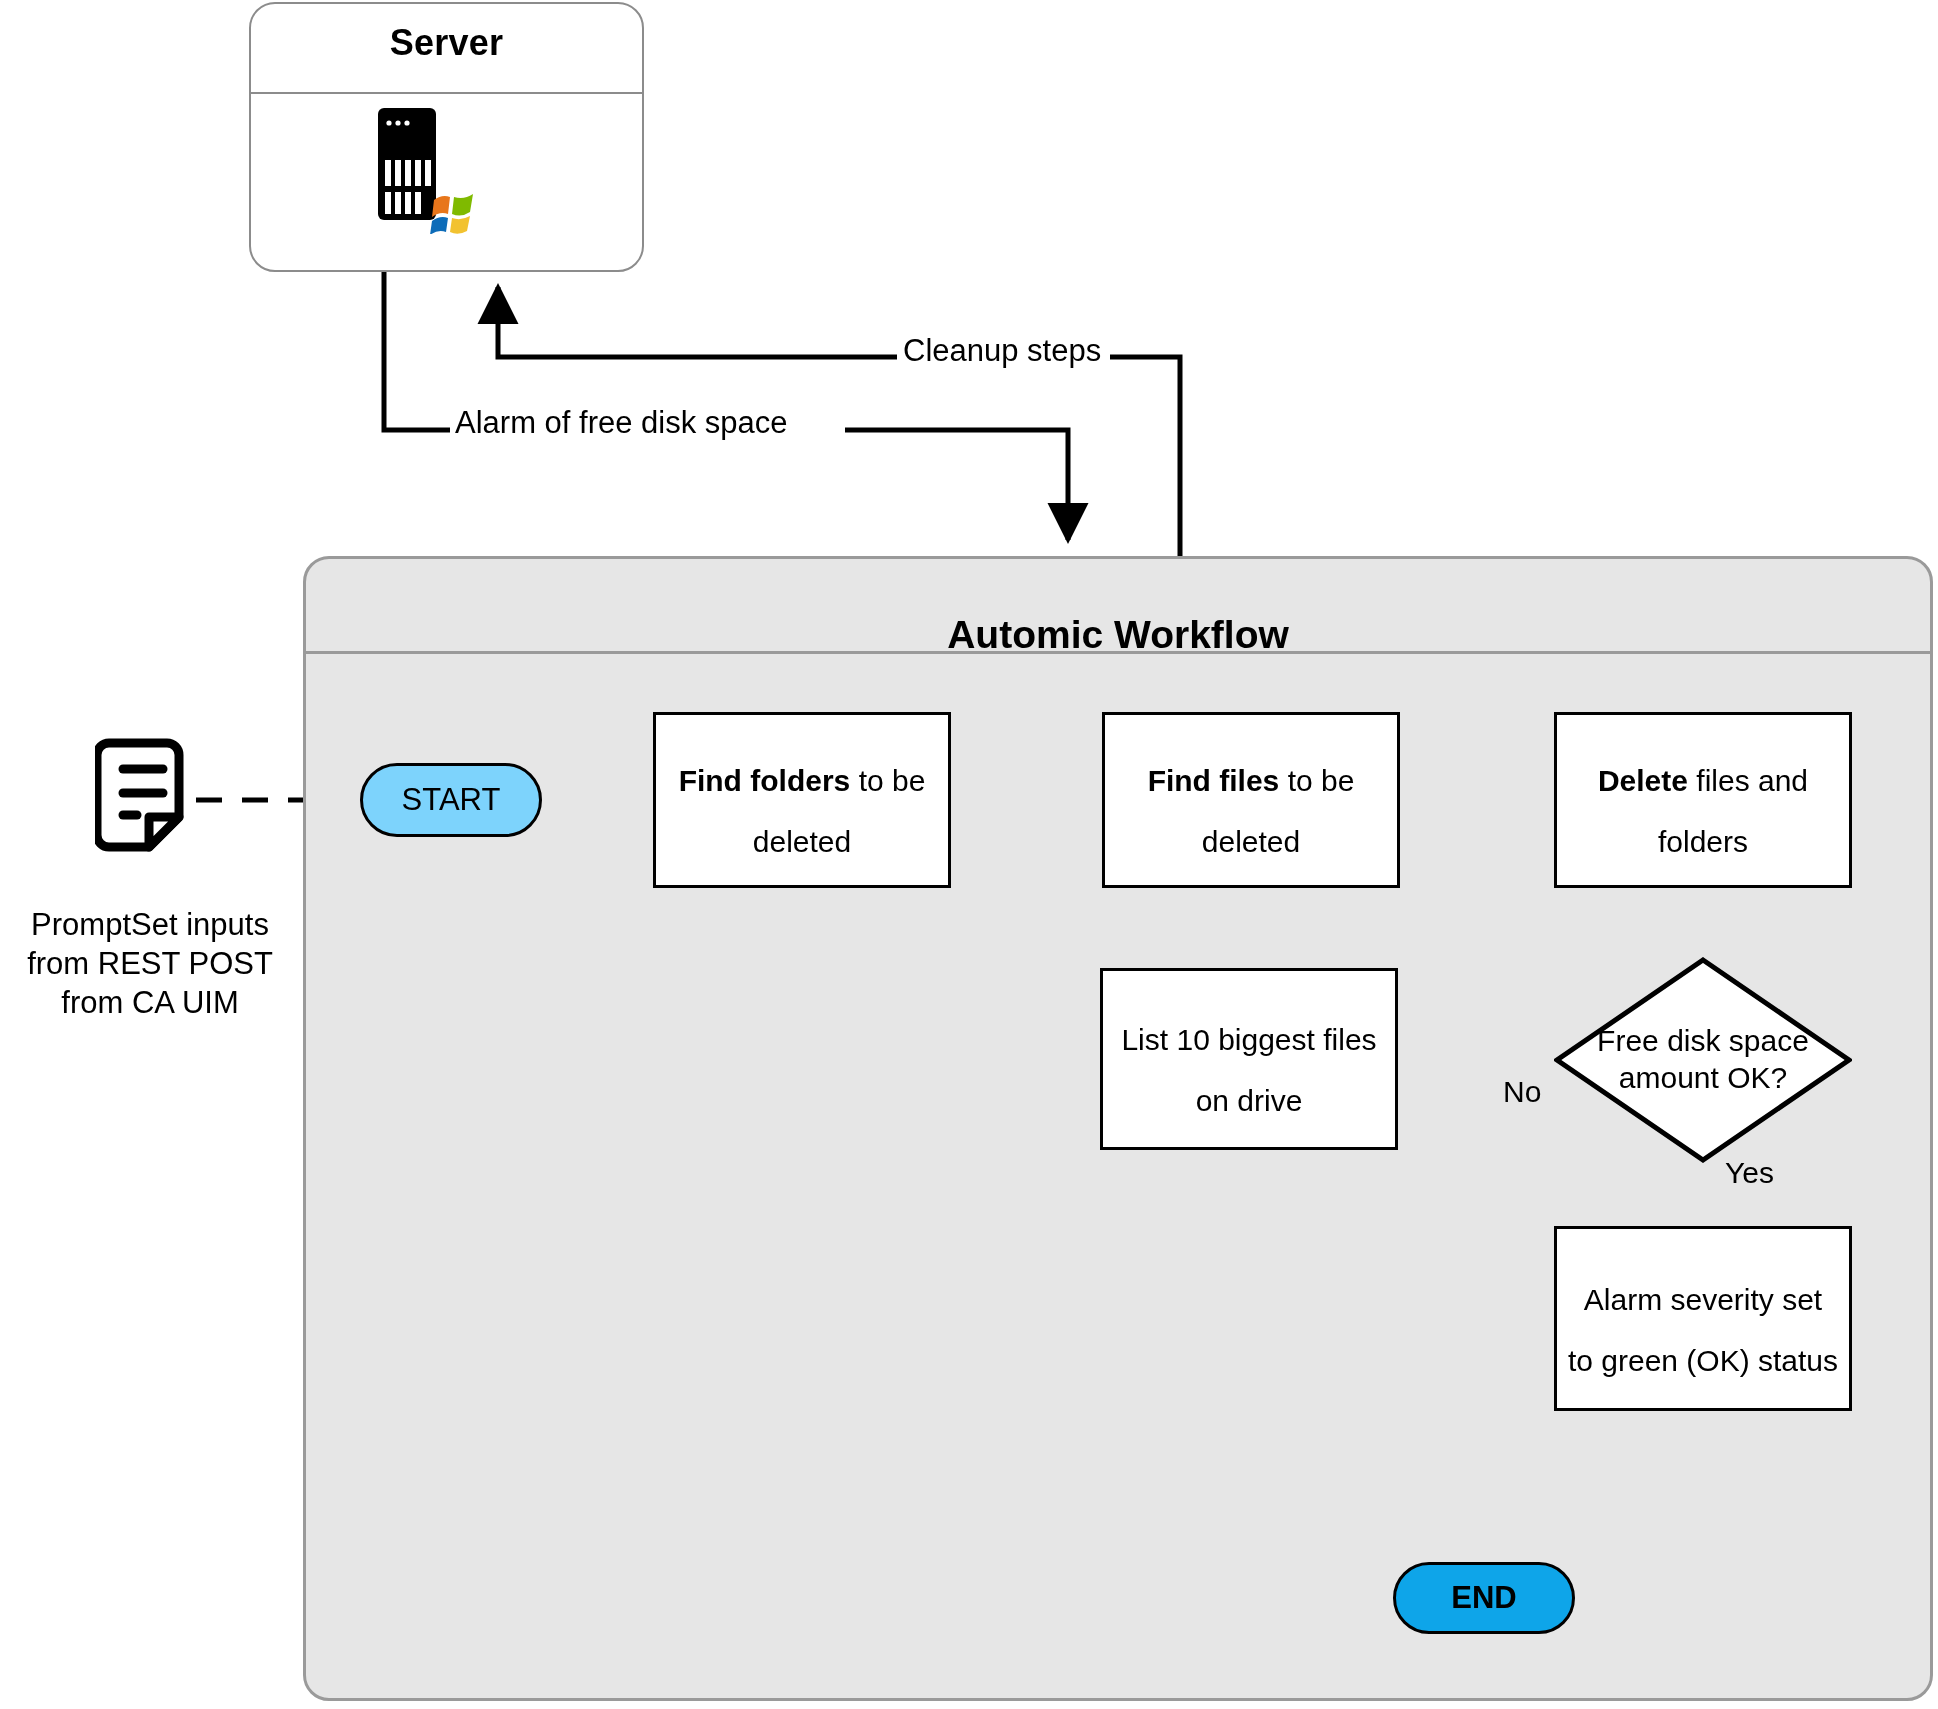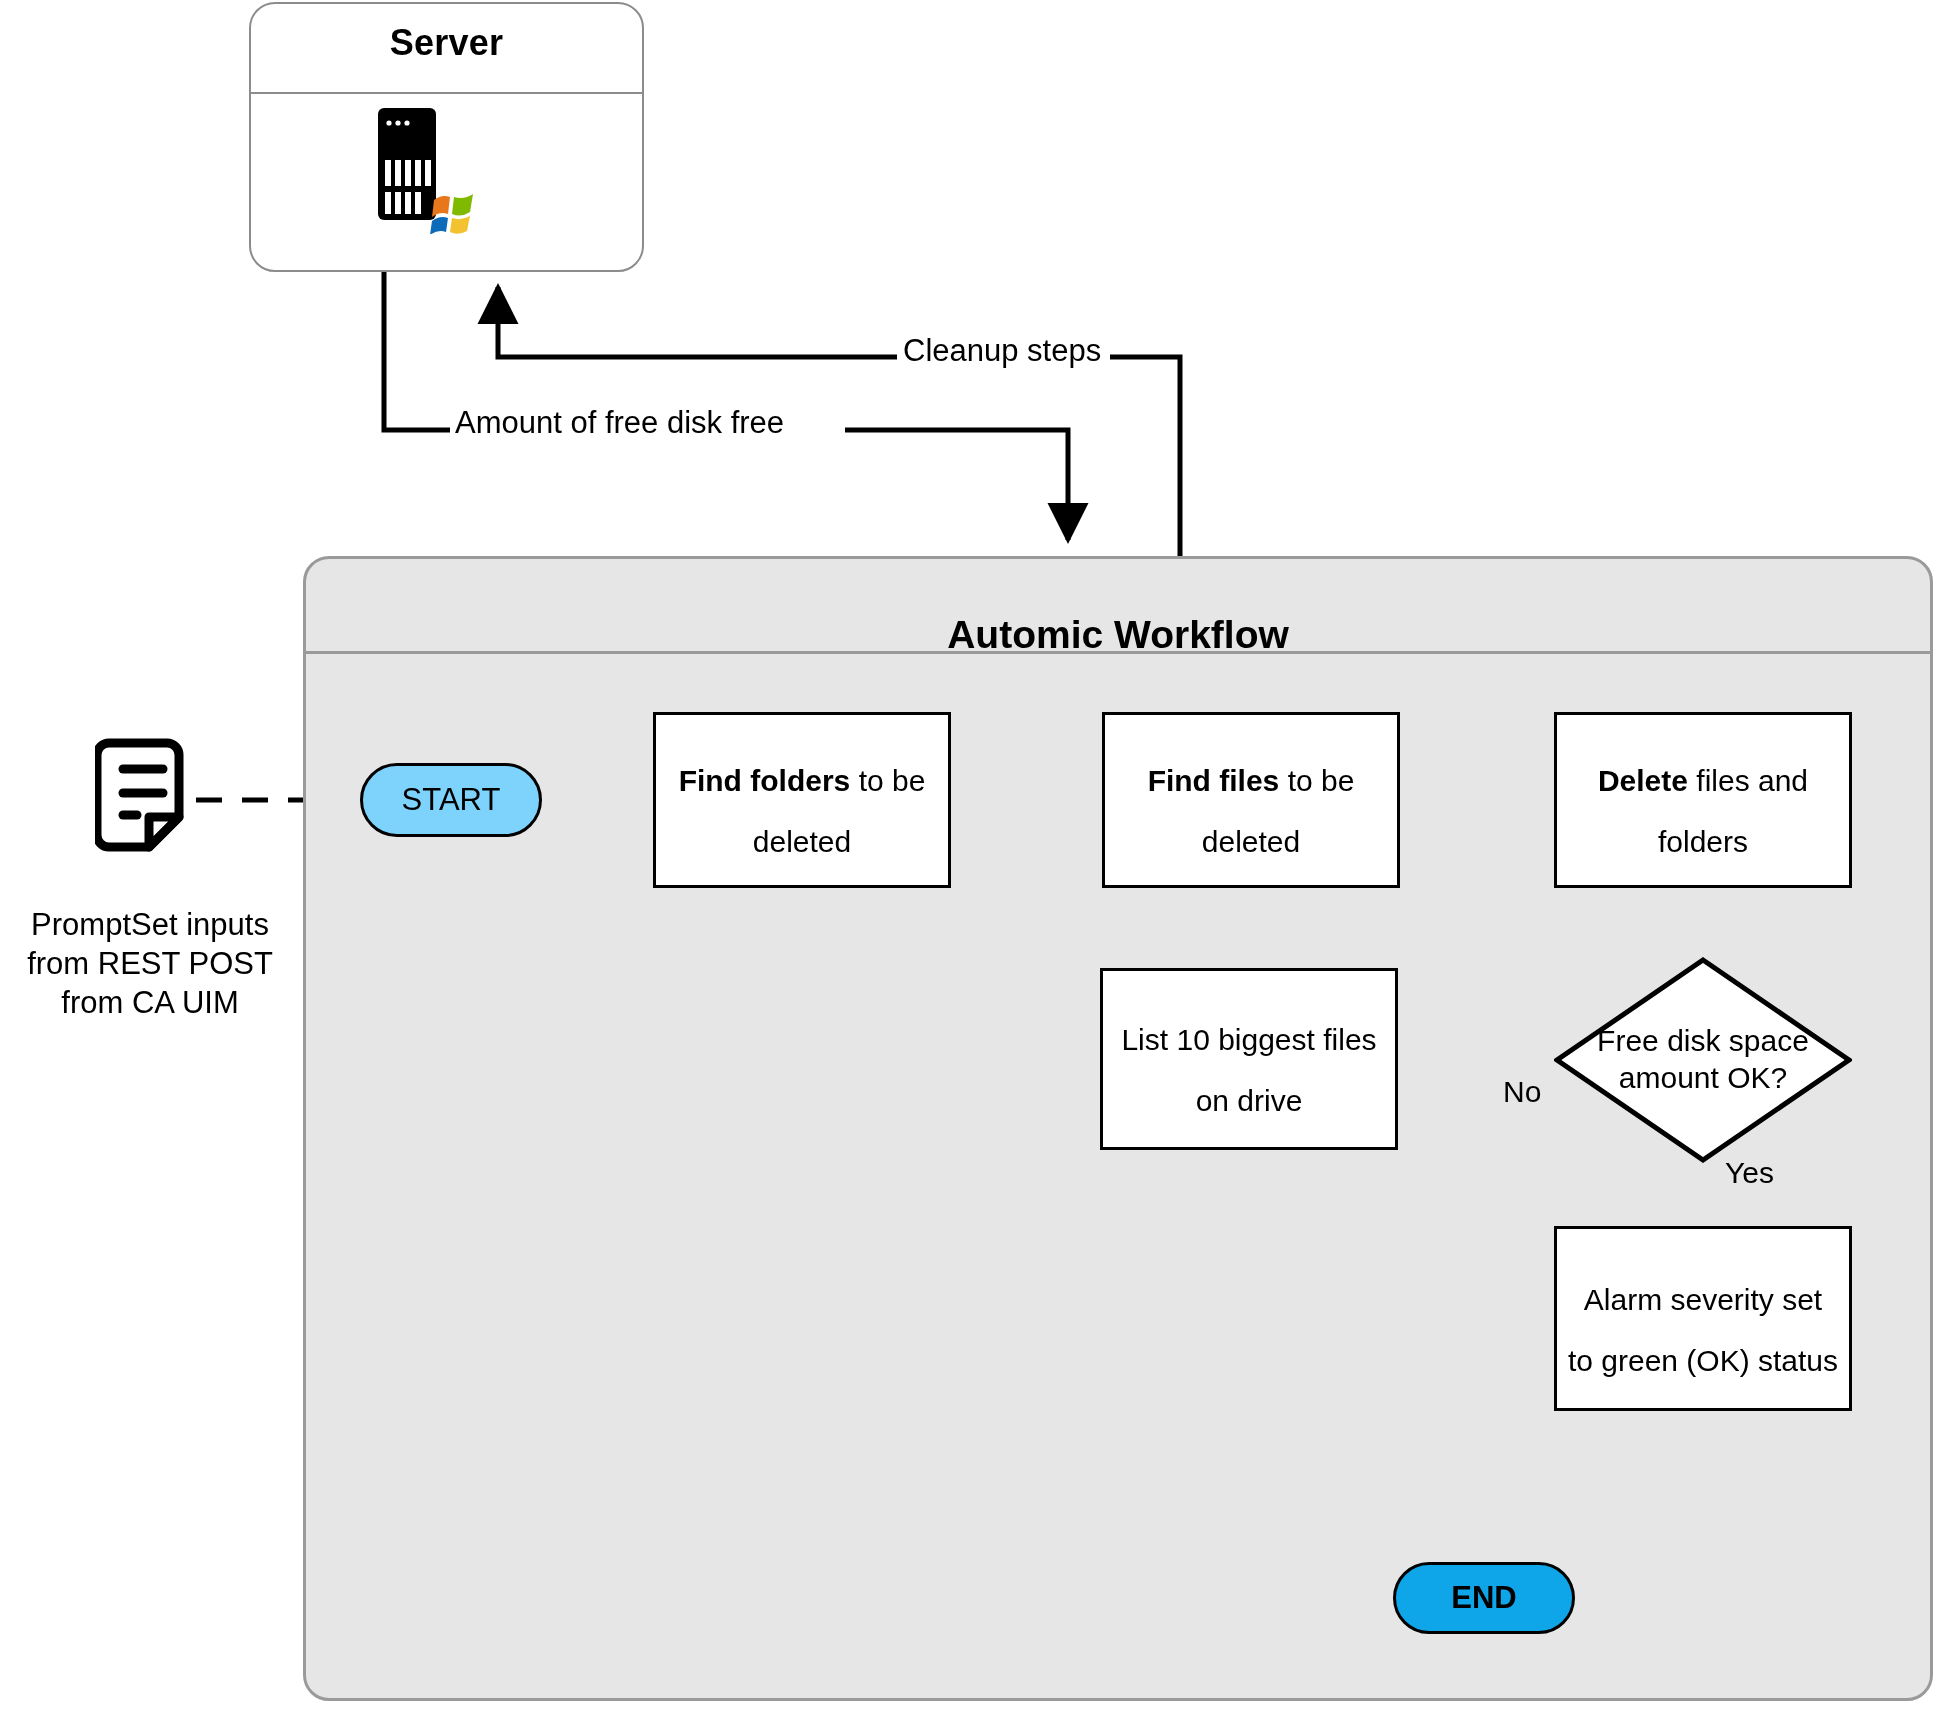--- a/index.html
+++ b/index.html
@@ -197,21 +197,21 @@
         <g>
           <path d="M62,96 q8,-6 16,-3 l-2,17 q-8,-3 -16,3 z" fill="#e8761b"></path>
           <path d="M82,93 q10,3 19,-3 l-3,18 q-9,6 -18,2 z" fill="#7fba00"></path>
           <path d="M60,117 q8,-6 16,-3 l-2,14 q-8,-3 -16,3 z" fill="#0d6cb9"></path>
           <path d="M80,114 q9,3 18,-2 l-3,15 q-9,5 -17,1 z" fill="#f2c230"></path>
         </g>
       </svg>
     </div>
   </div>
 
-  <div class="abs side-note" style="left:455px; top:405px;">Amount of free disk free</div>
+  <div class="abs side-note" style="left:455px; top:405px;">Alarm of free disk space</div>
   <div class="abs side-note" style="left:903px; top:333px;">Cleanup steps</div>
 
   <div class="abs" style="left:95px; top:735px; width:110px; height:130px;">
     <svg width="110" height="130" viewBox="0 0 110 130">
       <path d="M14,8 h58 a12,12 0 0 1 12,12 v62 l-30,30 h-40 a12,12 0 0 1 -12,-12 v-80 a12,12 0 0 1 12,-12 z" fill="#fff" stroke="#000" stroke-width="9" stroke-linejoin="round"></path>
       <path d="M84,82 h-30 v30 z" fill="#fff" stroke="#000" stroke-width="9" stroke-linejoin="round"></path>
       <g stroke="#000" stroke-width="9" stroke-linecap="round">
         <line x1="28" y1="34" x2="68" y2="34"></line>
         <line x1="28" y1="58" x2="68" y2="58"></line>
         <line x1="28" y1="80" x2="42" y2="80"></line>

